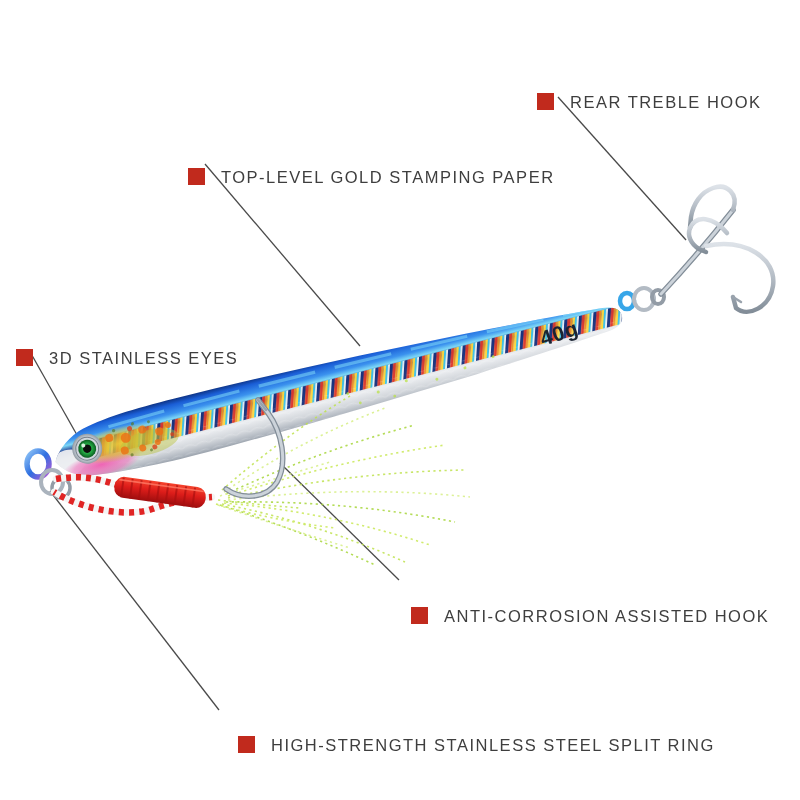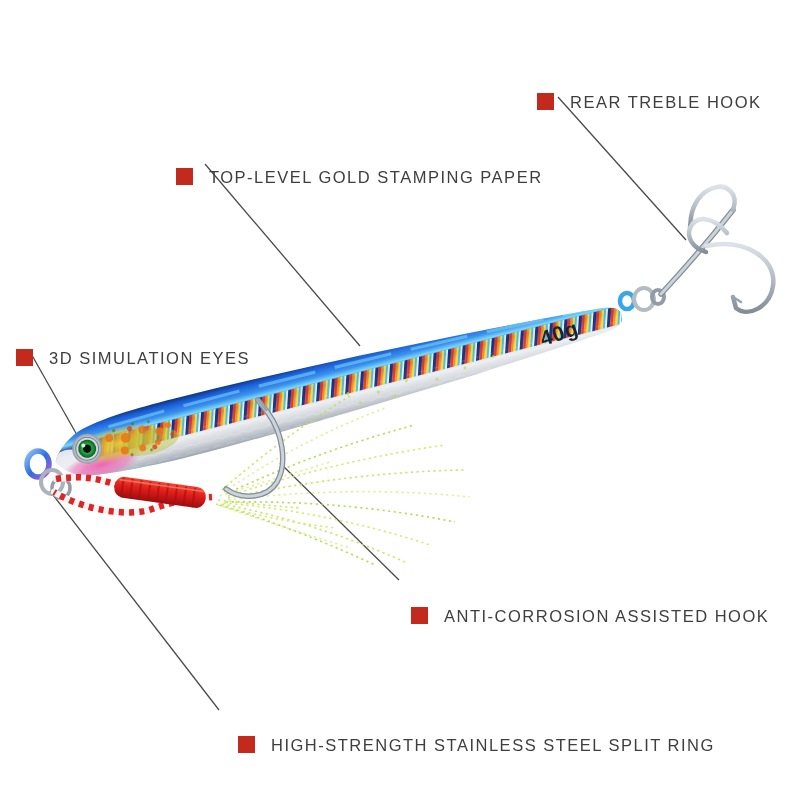--- a/index.html
+++ b/index.html
@@ -19,21 +19,21 @@
     margin-top:27px;
   }
   .bullet{
     width:17px;height:17px;background:var(--accent-red);flex:0 0 auto;
   }
   .callout .txt{
     font-size:16.5px;letter-spacing:1.5px;color:var(--label-text);
     font-weight:400;line-height:1;transform:translateY(1px);
   }
   .co-rear{left:537px;top:66px;}
-  .co-gold{left:176px;top:141px;}
+  .co-gold{left:188px;top:141px;}
   .co-eyes{left:16px;top:322px;}
   .co-anti{left:411px;top:580px;}
   .co-ring{left:238px;top:709px;}
 </style>
 </head>
 <body>
 
 <div class="page">
 
   <svg class="art" width="800" height="800" viewBox="0 0 800 800">
@@ -241,21 +241,21 @@
   <div class="callout co-rear">
     <span class="bullet"></span>
     <span class="txt">REAR TREBLE HOOK</span>
   </div>
   <div class="callout co-gold">
     <span class="bullet"></span>
     <span class="txt">TOP-LEVEL GOLD STAMPING PAPER</span>
   </div>
   <div class="callout co-eyes">
     <span class="bullet"></span>
-    <span class="txt">3D SIMULATION EYES</span>
+    <span class="txt">3D STAINLESS EYES</span>
   </div>
   <div class="callout co-anti">
     <span class="bullet"></span>
     <span class="txt">ANTI-CORROSION ASSISTED HOOK</span>
   </div>
   <div class="callout co-ring">
     <span class="bullet"></span>
     <span class="txt">HIGH-STRENGTH STAINLESS STEEL SPLIT RING</span>
   </div>
 

